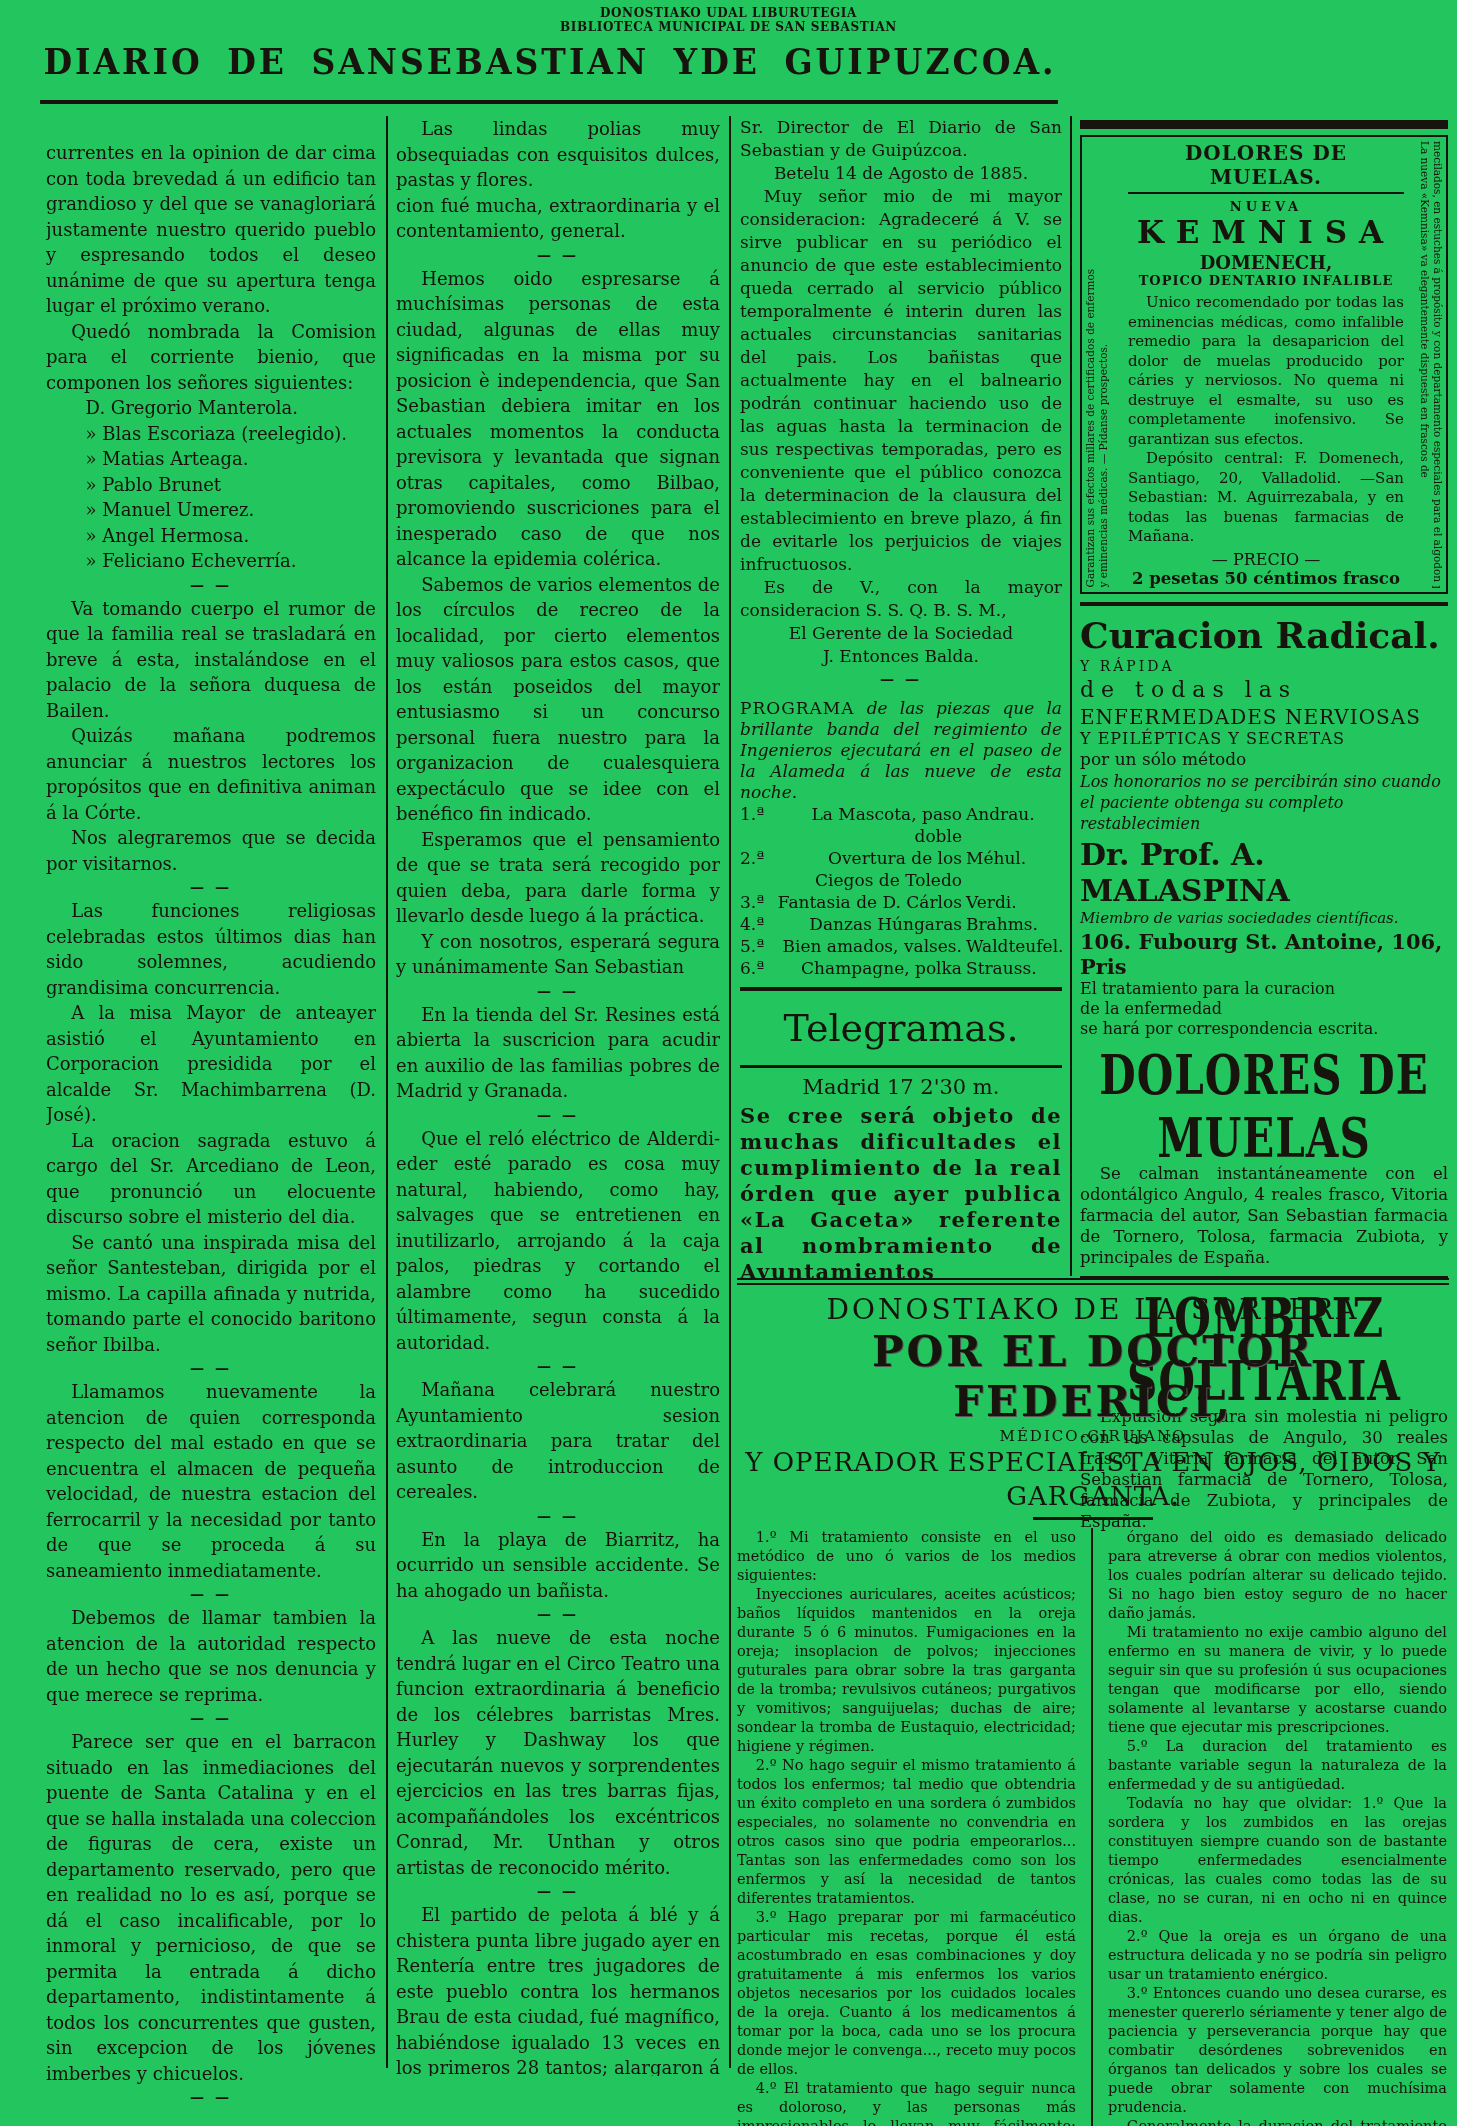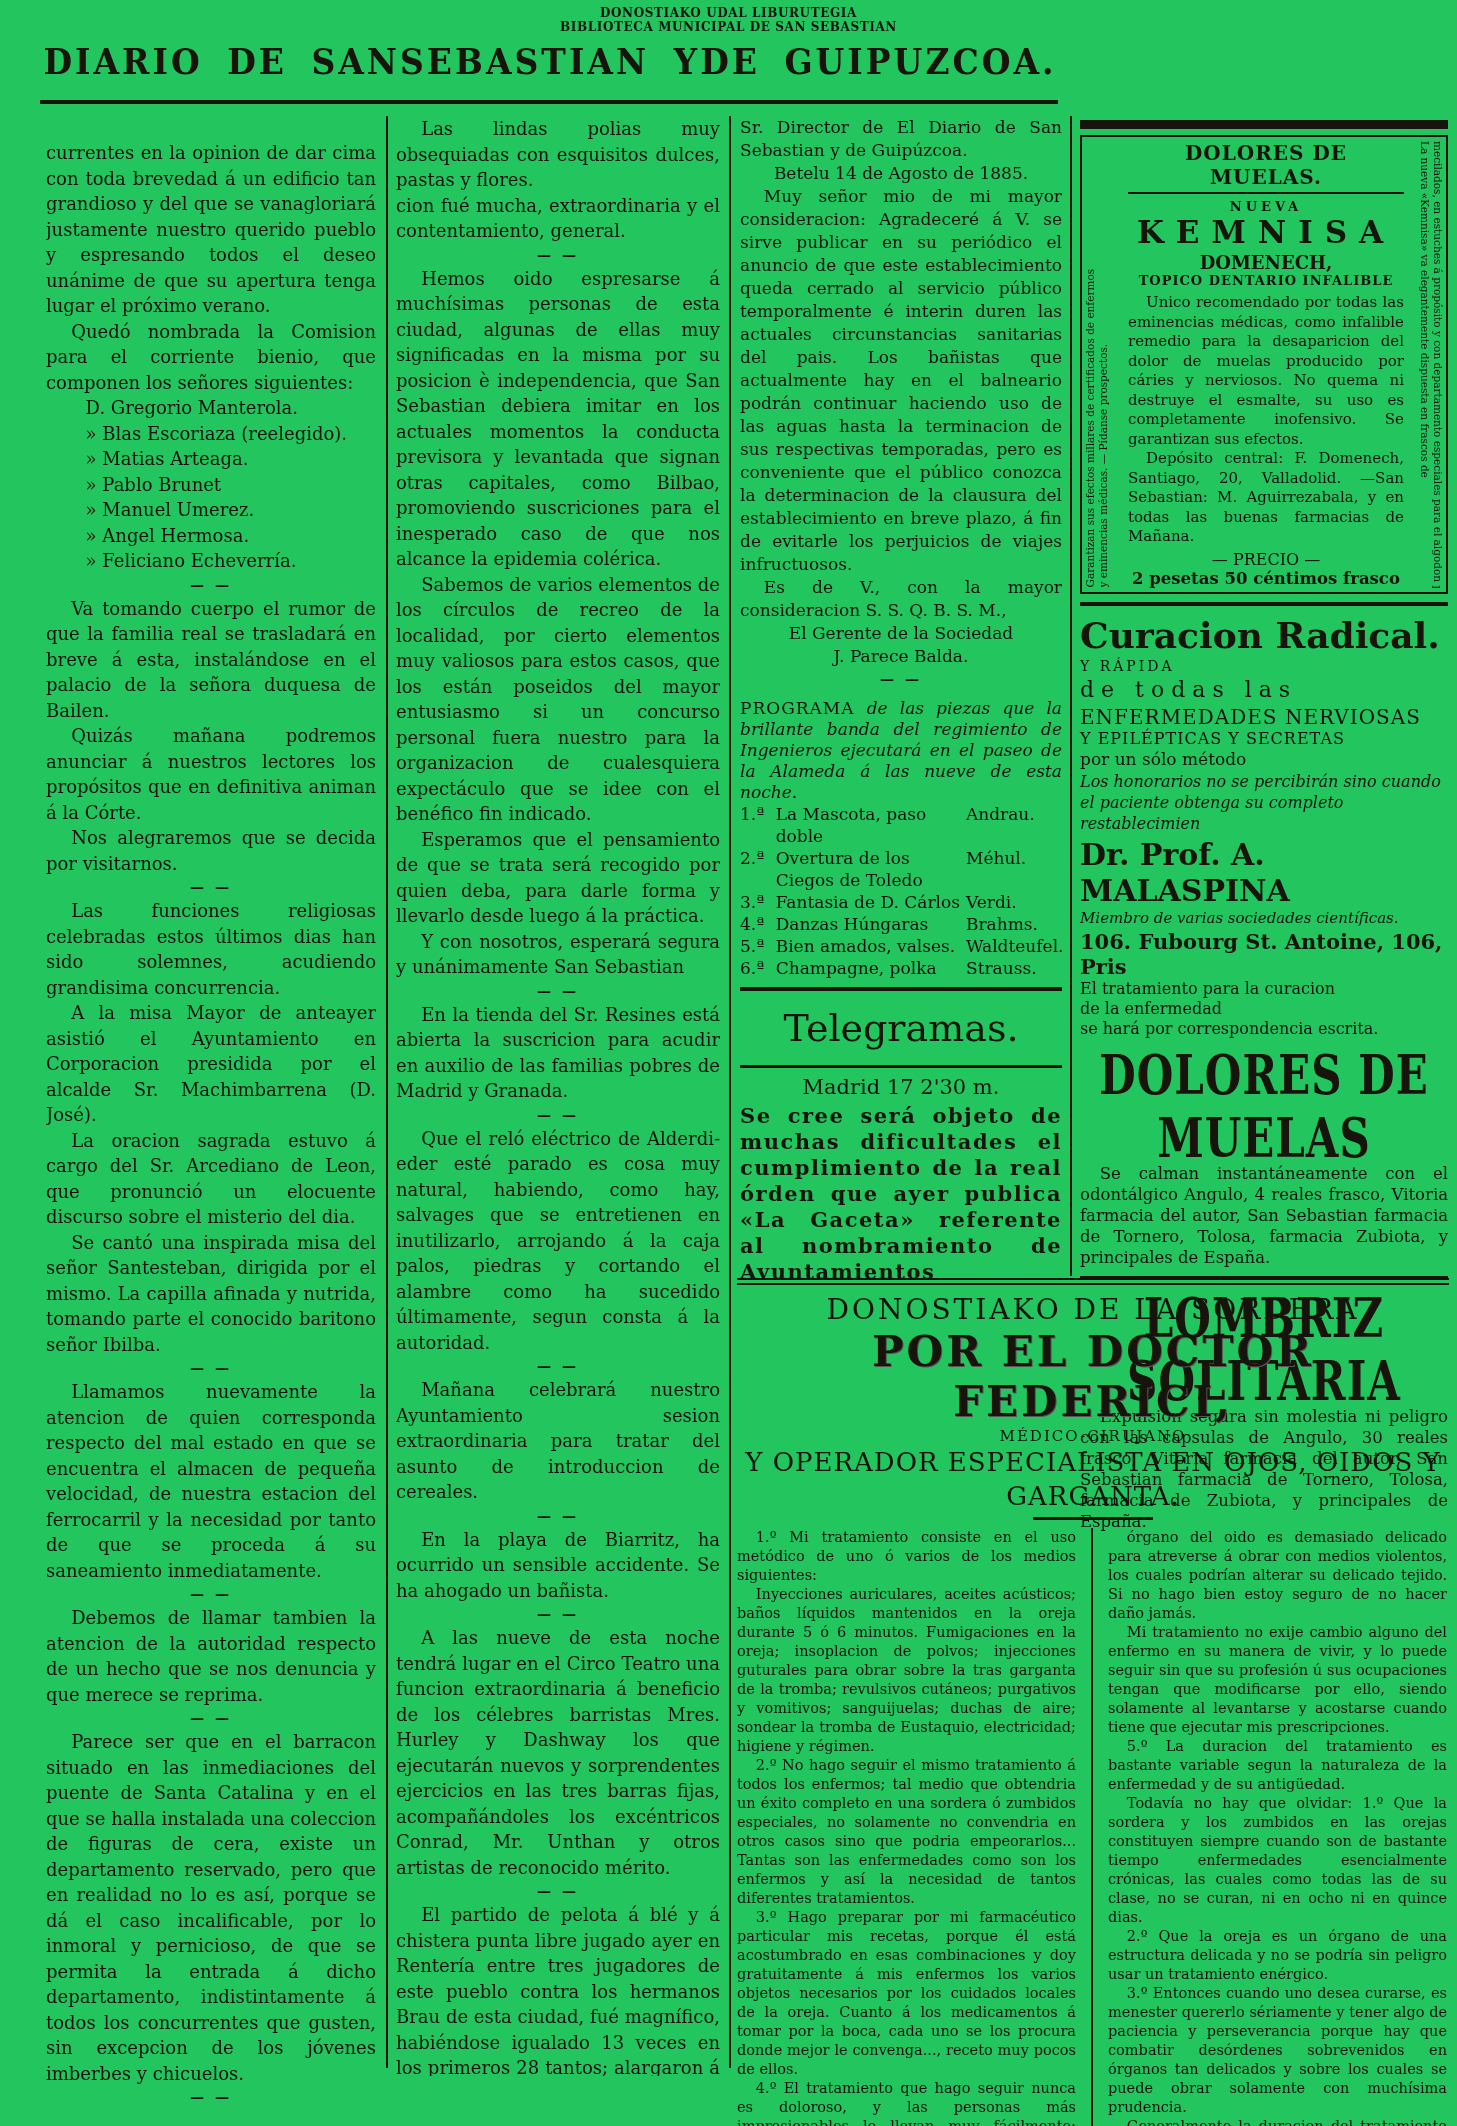--- a/index.html
+++ b/index.html
@@ -30,21 +30,21 @@
   .par.member { text-indent:2.2em; text-align:left; }
   .par.center { text-indent:0; text-align:center; }
   .par.sep    { text-indent:0; text-align:center; font-weight:bold; letter-spacing:3px;
                 line-height:22px; font-size:14px; }
   
   .programa { margin-top:8px; }
   .prog-intro { font-style:italic; line-height:21px; margin:0; }
   .prog-label { font-style:normal; letter-spacing:1px; }
   .prog-item { display:flex; line-height:22px; text-align:left; }
   .prog-num   { width:2.1em; flex:none; }
-  .prog-title { flex:1; padding-right:4px; }
+  .prog-title { flex:1; padding-right:4px;text-align:right; }
   .prog-comp  { width:96px; flex:none; text-align:left; }
   
   .tele-rule  { height:4px; background:#17130d; margin:8px 0 0; }
   .tele-head  { text-align:center; font-size:38px; line-height:46px; padding:14px 0;
                 border-bottom:3px solid #17130d; }
   .tele-date  { text-align:center; font-size:21px; margin:8px 0 4px; text-indent:0; }
   .tele-body  { font-weight:bold; font-size:21px; line-height:26px; letter-spacing:1.5px;
                 text-align:justify; margin:0; }
   
   #adcol { position:absolute; left:1080px; top:120px; width:368px; }
@@ -167,21 +167,21 @@
     </div>
 
   <div class="col" id="col3">
     <div>
 
     <p class="par cont">Sr. Director de El Diario de San Sebastian y de Guipúzcoa.</p>
         <p class="par center">Betelu 14 de Agosto de 1885.</p>
         <p class="par p">Muy señor mio de mi mayor consideracion: Agradeceré á V. se sirve publicar en su periódico el anuncio de que este establecimiento queda cerrado al servicio público temporalmente é interin duren las actuales circunstancias sanitarias del pais. Los bañistas que actualmente hay en el balneario podrán continuar haciendo uso de las aguas hasta la terminacion de sus respectivas temporadas, pero es conveniente que el público conozca la determinacion de la clausura del establecimiento en breve plazo, á fin de evitarle los perjuicios de viajes infructuosos.</p>
         <p class="par p">Es de V., con la mayor consideracion S. S. Q. B. S. M.,</p>
         <p class="par center">El Gerente de la Sociedad</p>
-        <p class="par center">J. Parece Balda.</p>
+        <p class="par center">J. Entonces Balda.</p>
         <p class="par sep">— —</p>
       </div>
     <div class="programa">
       <p class="prog-intro"><span class="prog-label">PROGRAMA</span><span> de las piezas que la brillante banda del regimiento de Ingenieros ejecutará en el paseo de la Alameda á las nueve de esta noche.</span></p>
       <div>
 
       <div class="prog-item">
             <span class="prog-num">1.ª</span>
             <span class="prog-title">La Mascota, paso doble</span>
             <span class="prog-comp">Andrau.</span>

